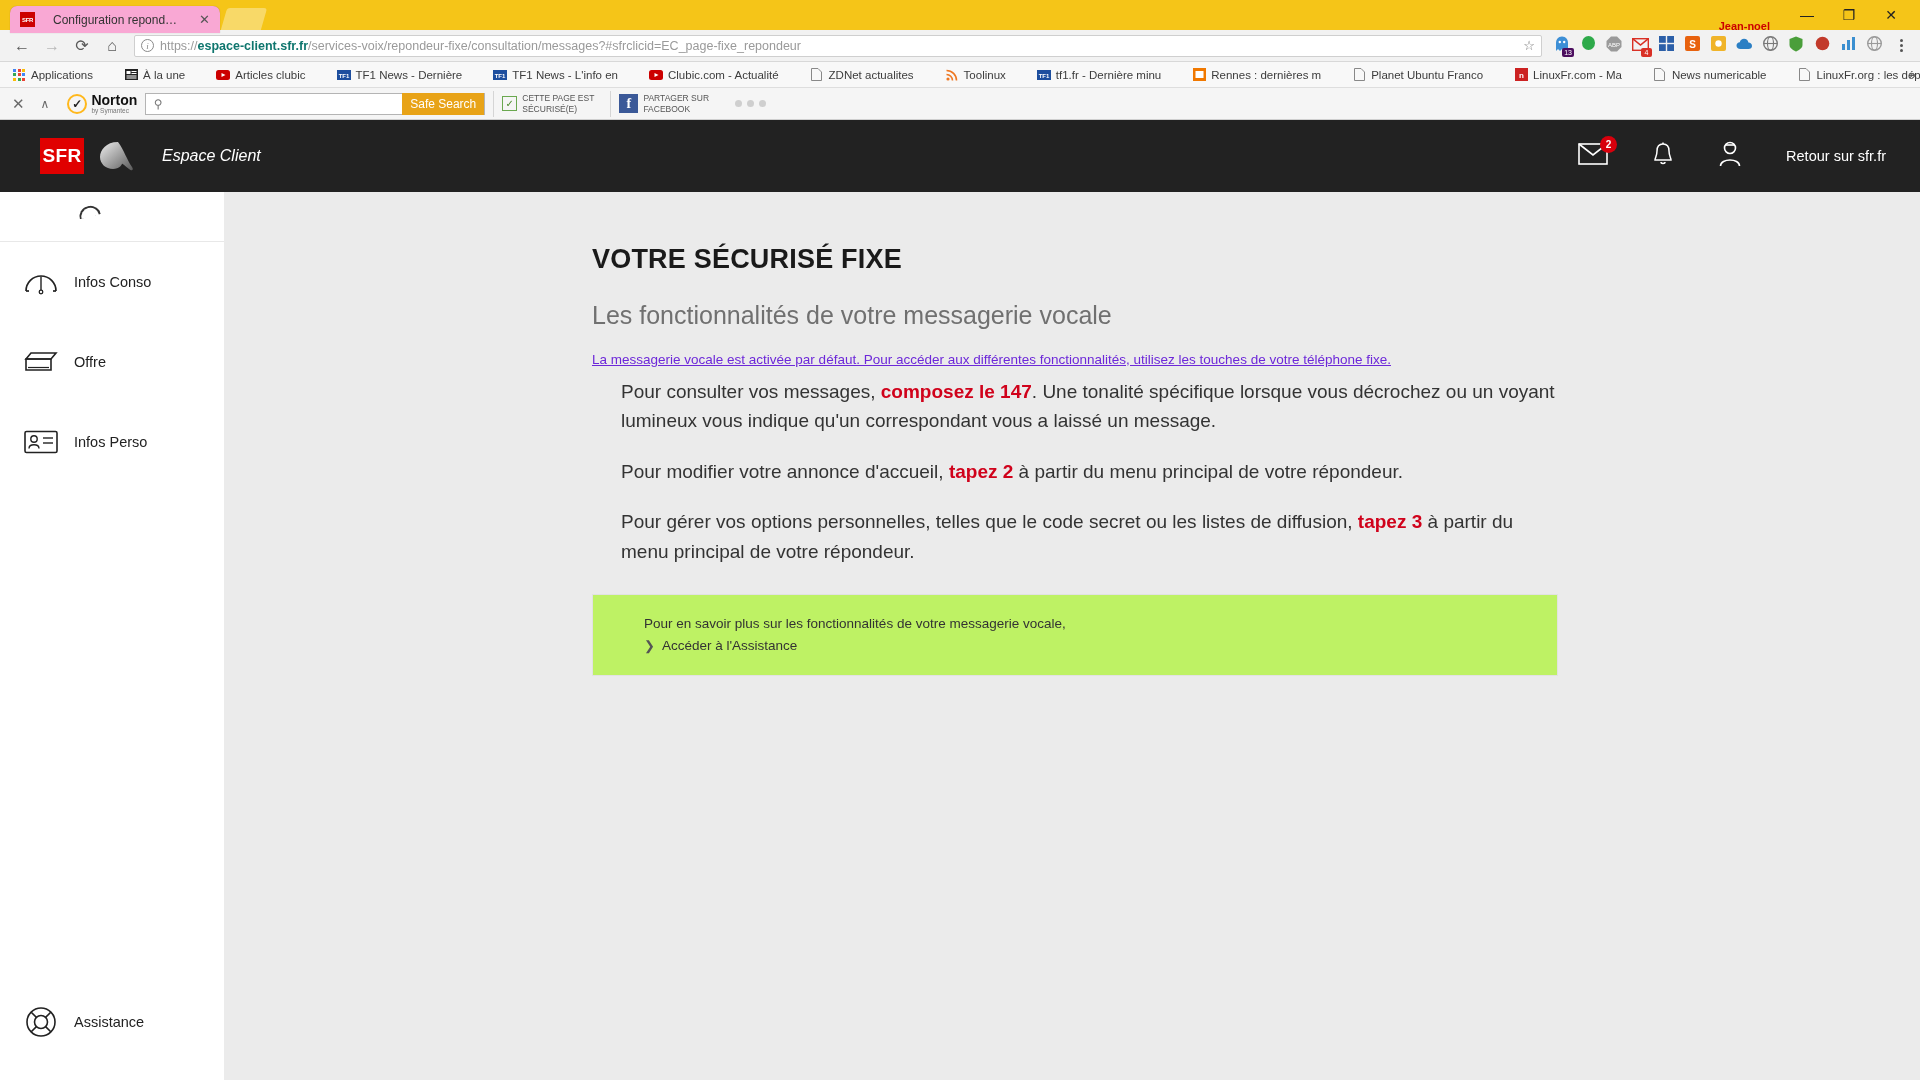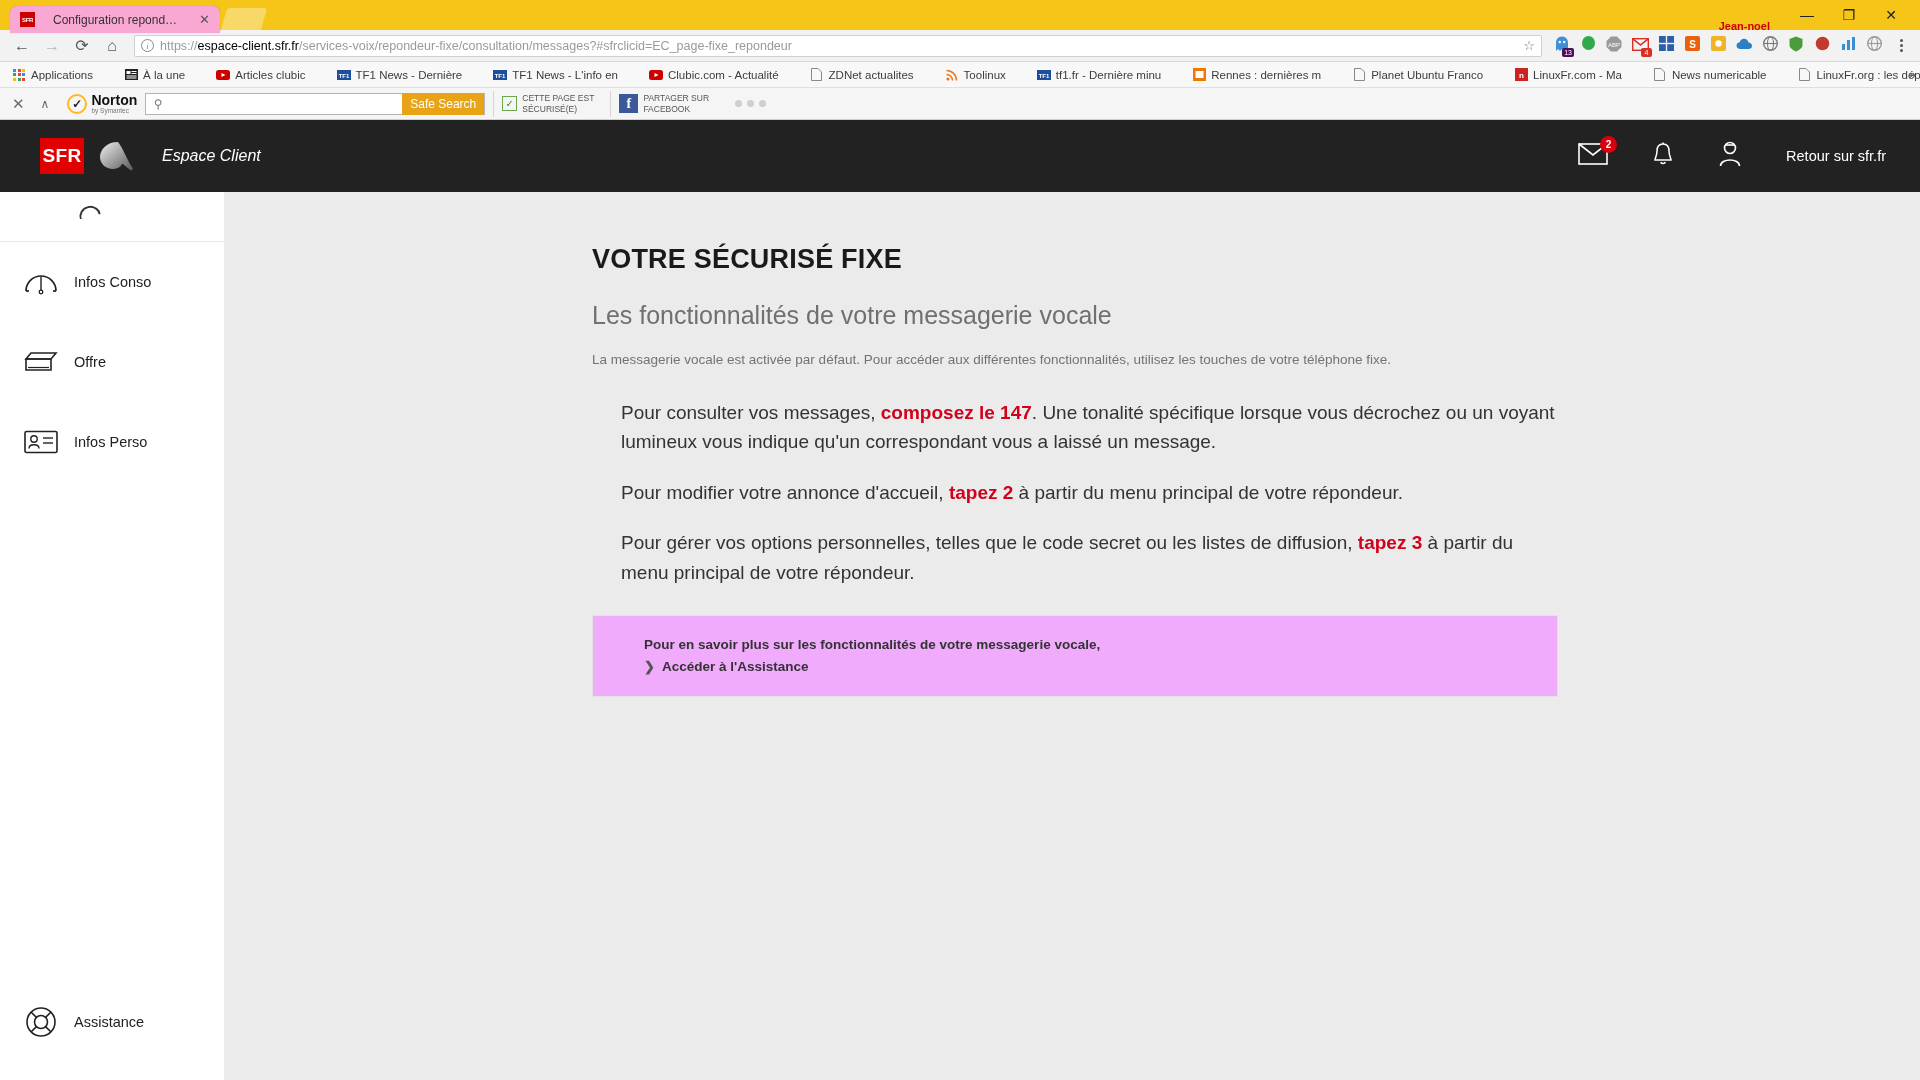--- a/index.html
+++ b/index.html
@@ -98,21 +98,21 @@
     margin: 0 6px;
   }
   .omni-info {
     width: 13px; height: 13px; border-radius: 50%;
     border: 1.3px solid #8a8a8a; color: #8a8a8a;
     font-size: 9px; font-style: italic; font-family: "Liberation Serif", serif;
     display: flex; align-items: center; justify-content: center;
     flex-shrink: 0;
   }
   .omni-url { font-size: 12.5px; color: #9a9a9a; white-space: nowrap; }
-  .omni-url b { color: #000000; font-weight: normal; }
+  .omni-url b { color: #0f766e; font-weight: bold; }
   .omni-star { font-size: 13px; color: #777; margin-left: auto; }
 
   .ext-row { display: flex; align-items: center; gap: 2px; }
   .ext {
     width: 24px; height: 24px; position: relative;
     display: flex; align-items: center; justify-content: center;
     cursor: pointer;
   }
   .ext-badge {
     position: absolute; bottom: 1px; right: 0px;
@@ -235,30 +235,29 @@
   }
   .content-inner { margin-left: 368px; width: 966px; }
   h1.title {
     font-size: 27px; font-weight: bold; color: #1a1a1a;
     letter-spacing: .2px; margin-bottom: 26px;
   }
   h2.subtitle {
     font-size: 25px; font-weight: normal; color: #707070;
     margin-bottom: 22px;
   }
-  p.lede { font-size: 13.5px; color: #737373; margin-bottom: 31px; }
+  p.lede { font-size: 13.5px; color: #6d28d9; margin-bottom: 10px; text-decoration: underline; }
   .bullets { padding-left: 29px; }
   .bullets p { font-size: 19px; color: #333; line-height: 1.55; margin-bottom: 21px; }
   .bullets p:last-child { margin-bottom: 0; }
   .red { color: #d0021b; font-weight: bold; }
   .infobox {
-    margin-top: 28px; background: #f0abfc;
+    margin-top: 28px; background: #bef264;
     border: 1px solid #e2e2e2;
     padding: 21px 0 22px 51px;
-    font-weight: bold;
   }
   .infobox .l1 { font-size: 13.5px; color: #333; margin-bottom: 7px; }
   .infobox .l2 { font-size: 13.5px; color: #333; display: flex; align-items: center; gap: 7px; cursor: pointer; }
   .chev-r { color: #555; font-size: 13px; }
 </style>
 </head>
 <body>
 
 <div class="tabstrip">
   <div class="tab">

